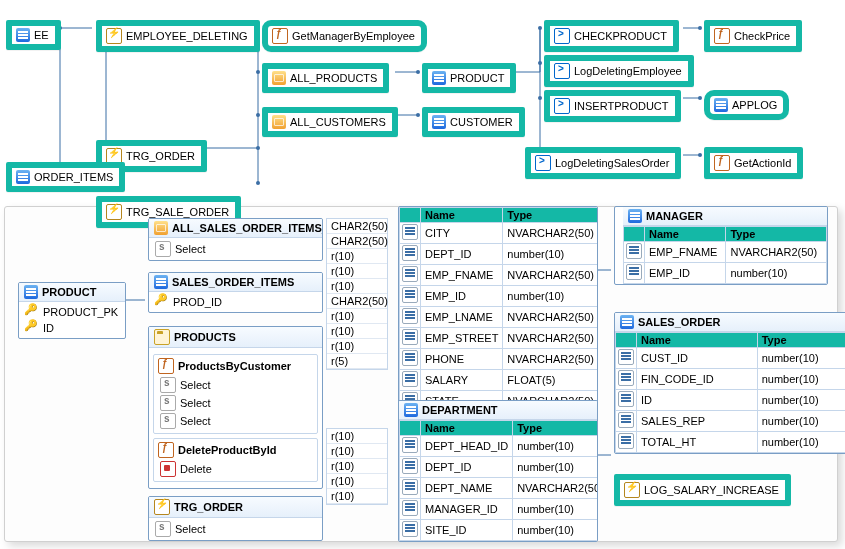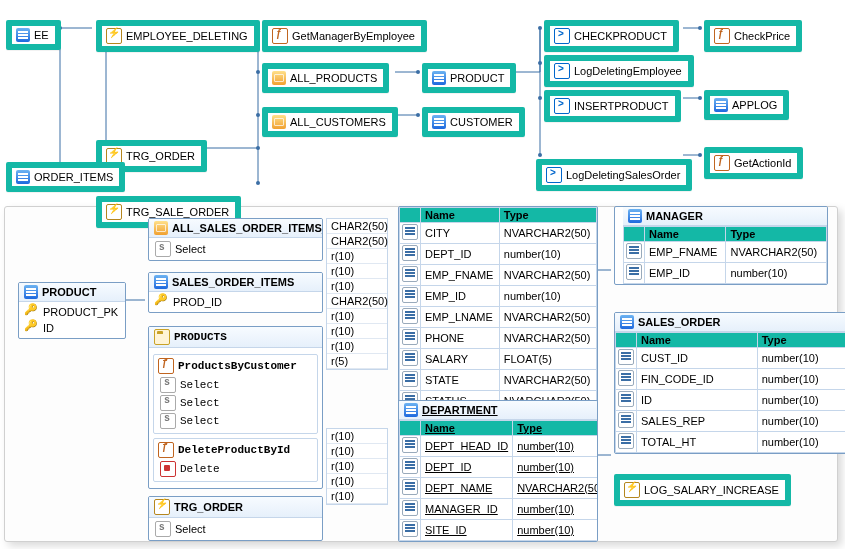--- a/index.html
+++ b/index.html
@@ -184,21 +184,21 @@
   </svg>
 
   <div class="node simple" style="left:6px; top:20px;">
     <span class="ico ico-table"></span>
     <span>EE</span>
   </div>
   <div class="node simple" style="left:96px; top:20px;">
     <span class="ico ico-trg"></span>
     <span>EMPLOYEE_DELETING</span>
   </div>
-  <div class="node simple" style="left:262px; top:20px;">
+  <div class="node simple" style="left:262px; top:20px;border-radius:9px;">
     <span class="ico ico-fn"></span>
     <span>GetManagerByEmployee</span>
   </div>
   <div class="node simple" style="left:262px; top:63px;">
     <span class="ico ico-view"></span>
     <span>ALL_PRODUCTS</span>
   </div>
   <div class="node simple" style="left:422px; top:63px;">
     <span class="ico ico-table"></span>
     <span>PRODUCT</span>
@@ -232,25 +232,25 @@
     <span>CheckPrice</span>
   </div>
   <div class="node simple" style="left:544px; top:55px;">
     <span class="ico ico-proc"></span>
     <span>LogDeletingEmployee</span>
   </div>
   <div class="node simple" style="left:544px; top:90px;">
     <span class="ico ico-proc"></span>
     <span>INSERTPRODUCT</span>
   </div>
-  <div class="node simple" style="left:704px; top:90px;">
+  <div class="node simple" style="left:704px; top:90px;border-radius:10px;">
     <span class="ico ico-table"></span>
     <span>APPLOG</span>
   </div>
-  <div class="node simple" style="left:536px; top:147px;margin-top:12px;">
+  <div class="node simple" style="left:525px; top:147px;">
     <span class="ico ico-proc"></span>
     <span>LogDeletingSalesOrder</span>
   </div>
   <div class="node simple" style="left:704px; top:147px;">
     <span class="ico ico-fn"></span>
     <span>GetActionId</span>
   </div>
 
   <div class="panel" style="left:18px; top:282px; width:108px;">
     <div class="title">
@@ -288,21 +288,21 @@
       <span>SALES_ORDER_ITEMS</span>
       </div>
     <div class="body">
       <div class="row">
           <span class="ico ico-key"></span>
           <span>PROD_ID</span>
         </div>
     </div>
   </div>
 
-  <div class="panel" style="left:148px; top:326px; width:175px;font-family:Liberation Mono, monospace;">
+  <div class="panel" style="left:148px; top:326px; width:175px;">
     <div class="title">
         <span class="ico ico-pkg"></span>
       <span>PRODUCTS</span>
       </div>
     <div class="body">
       <div class="sub">
         <div class="shead">
             <span class="ico ico-fn"></span>
             <span>ProductsByCustomer</span>
           </div>
@@ -395,20 +395,25 @@
             <td>EMP_ID</td>
             <td>number(10)</td>
           </tr>
           <tr>
             <td class="ic"><span class="ico ico-col"></span></td>
             <td>EMP_LNAME</td>
             <td>NVARCHAR2(50)</td>
           </tr>
           <tr>
             <td class="ic"><span class="ico ico-col"></span></td>
+            <td>EMP_STREET</td>
+            <td>NVARCHAR2(50)</td>
+          </tr>
+          <tr>
+            <td class="ic"><span class="ico ico-col"></span></td>
             <td>PHONE</td>
             <td>NVARCHAR2(50)</td>
           </tr>
           <tr>
             <td class="ic"><span class="ico ico-col"></span></td>
             <td>SALARY</td>
             <td>FLOAT(5)</td>
           </tr>
           <tr>
             <td class="ic"><span class="ico ico-col"></span></td>
@@ -422,21 +427,21 @@
           </tr>
           <tr>
             <td class="ic"><span class="ico ico-col"></span></td>
             <td>ZIP_CODE</td>
             <td>NVARCHAR2(50)</td>
           </tr>
         </tbody>
     </table>
   </div>
 
-  <div class="panel" style="left:398px; top:400px; width:200px;text-decoration:underline;">
+  <div class="panel" style="left:398px; top:400px; width:200px;">
     <div class="title">
         <span class="ico ico-table"></span>
       <span>DEPARTMENT</span>
       </div>
     <table class="grid">
       <tbody>
           <tr>
             <th class="ic"></th>
             <th>Name</th>
             <th>Type</th>

